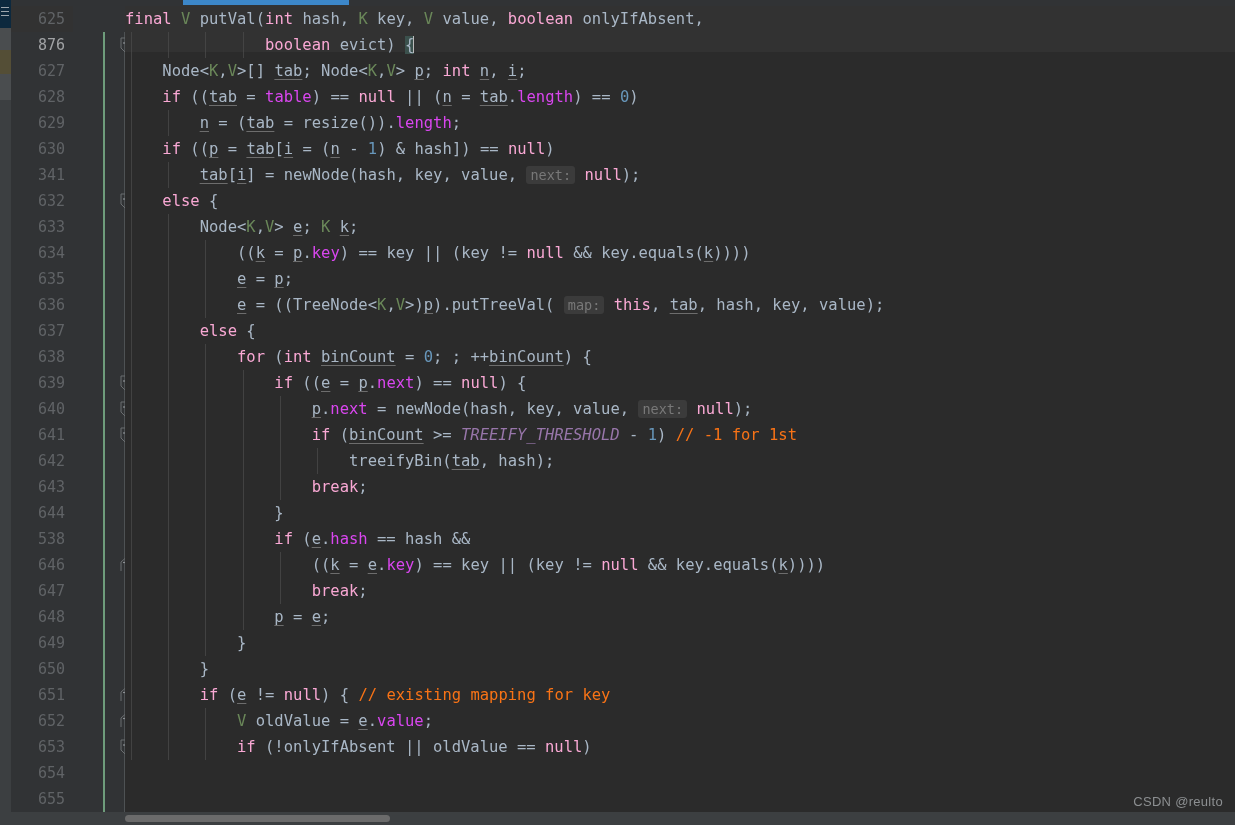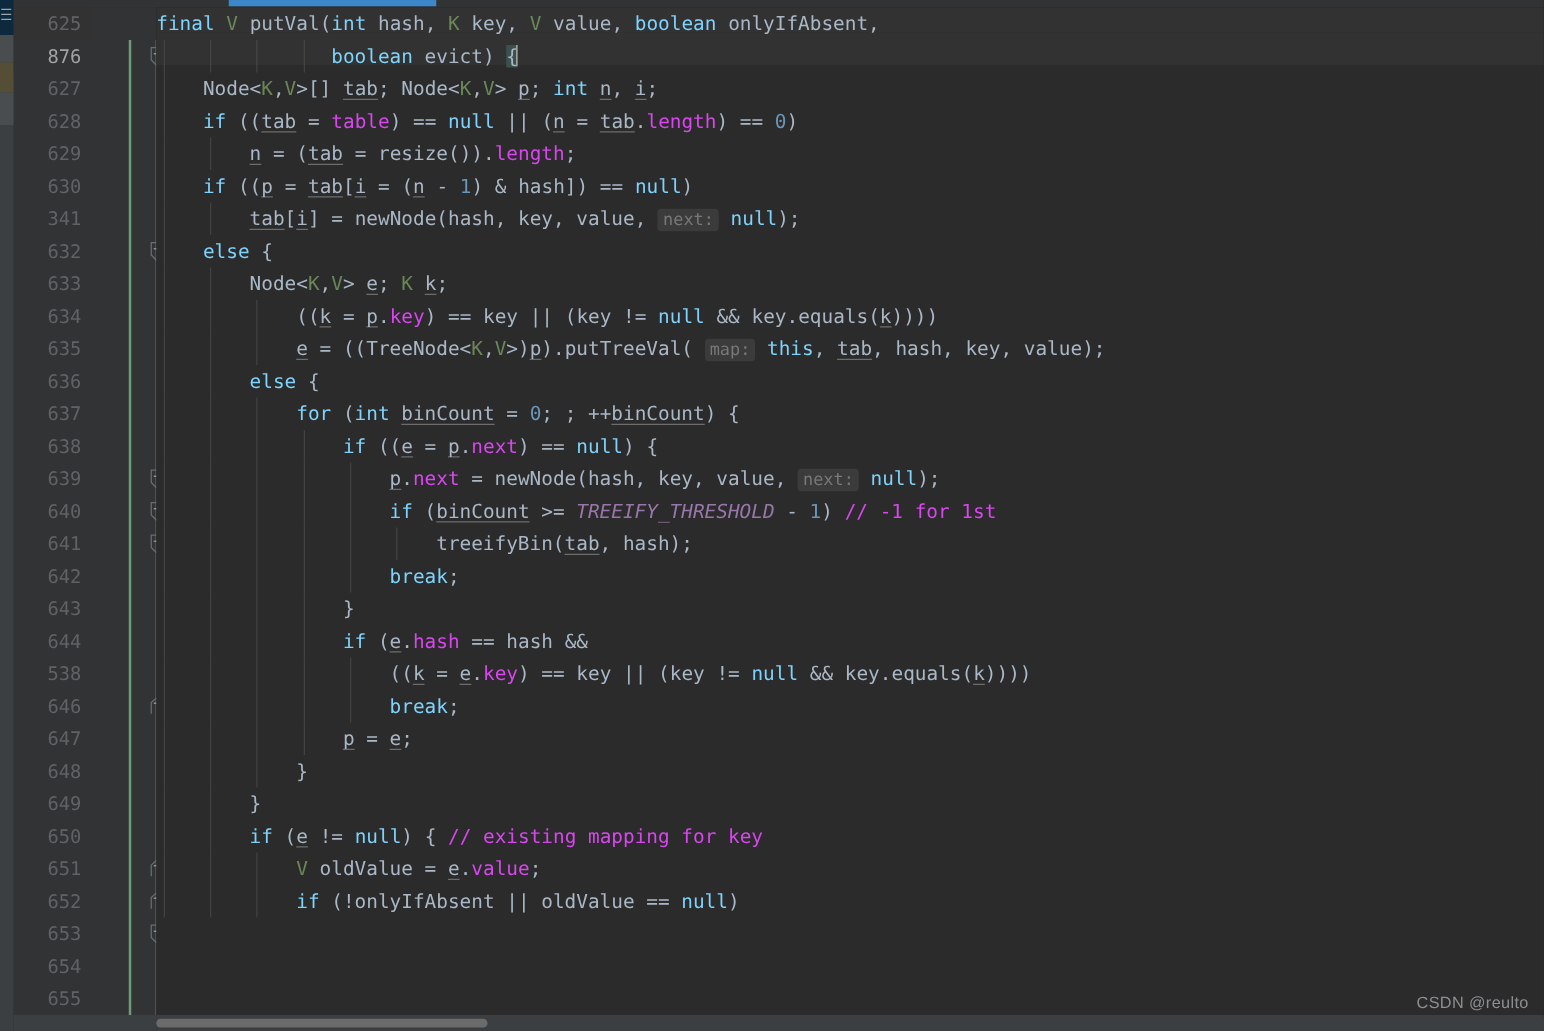--- a/index.html
+++ b/index.html
@@ -59,26 +59,26 @@
     font-size:15.5px;
     white-space:pre;
     color:#A9B7C6;
     position:relative;
   }
 
   
   .iguide{position:absolute;top:0;width:1px;background:#4B4B4B;opacity:.75;}
 
   
-  .kw   {color:#7dd3fc;}           
+  .kw   {color:#f9a8d4;}           
   .txt  {color:#A9B7C6;}
   .gen  {color:#6A8759;}           
   .fld  {color:#d946ef;}           
   .num  {color:#6897BB;}           
-  .cmt  {color:#d946ef;}           
+  .cmt  {color:#f97316;}           
   .cst  {color:#9876AA;font-style:italic;}   
   .loc  {color:#A9B7C6;text-decoration:underline;text-decoration-color:#6D6D6D;text-underline-offset:3px;}
   .hint {
     color:#787878;background:#3B3B3B;border-radius:3px;
     padding:1px 4px;font-size:13.5px;
   }
   .brace-hl{background:#3B514D;}
   .caret{
     display:inline-block;width:1px;height:17px;background:#BBBBBB;
     vertical-align:-3px;margin-left:-1px;
@@ -219,20 +219,21 @@
         <div class="line"><span class="kw">final</span> <span class="gen">V</span> <span class="txt">putVal</span><span class="txt">(</span><span class="kw">int</span> <span class="txt">hash</span><span class="txt">,</span> <span class="gen">K</span> <span class="txt">key</span><span class="txt">,</span> <span class="gen">V</span> <span class="txt">value</span><span class="txt">,</span> <span class="kw">boolean</span> <span class="txt">onlyIfAbsent</span><span class="txt">,</span></div>
         <div class="line"><span class="iguide" style="left:6px;height:26px;"></span><span class="iguide" style="left:43.2px;height:26px;"></span><span class="iguide" style="left:80.4px;height:26px;"></span><span class="iguide" style="left:117.60000000000001px;height:26px;"></span>               <span class="kw">boolean</span> <span class="txt">evict</span><span class="txt">)</span> <span class="brace-hl"><span class="txt">{</span></span><span class="caret"></span></div>
         <div class="line"><span class="iguide" style="left:6px;height:26px;"></span>    <span class="txt">Node</span><span class="txt">&lt;</span><span class="gen">K</span><span class="txt">,</span><span class="gen">V</span><span class="txt">&gt;[]</span> <span class="loc">tab</span><span class="txt">;</span> <span class="txt">Node</span><span class="txt">&lt;</span><span class="gen">K</span><span class="txt">,</span><span class="gen">V</span><span class="txt">&gt;</span> <span class="loc">p</span><span class="txt">;</span> <span class="kw">int</span> <span class="loc">n</span><span class="txt">,</span> <span class="loc">i</span><span class="txt">;</span></div>
         <div class="line"><span class="iguide" style="left:6px;height:26px;"></span>    <span class="kw">if</span> <span class="txt">((</span><span class="loc">tab</span> <span class="txt">=</span> <span class="fld">table</span><span class="txt">)</span> <span class="txt">==</span> <span class="kw">null</span> <span class="txt">||</span> <span class="txt">(</span><span class="loc">n</span> <span class="txt">=</span> <span class="loc">tab</span><span class="txt">.</span><span class="fld">length</span><span class="txt">)</span> <span class="txt">==</span> <span class="num">0</span><span class="txt">)</span></div>
         <div class="line"><span class="iguide" style="left:6px;height:26px;"></span><span class="iguide" style="left:43.2px;height:26px;"></span>        <span class="loc">n</span> <span class="txt">=</span> <span class="txt">(</span><span class="loc">tab</span> <span class="txt">=</span> <span class="txt">resize</span><span class="txt">()).</span><span class="fld">length</span><span class="txt">;</span></div>
         <div class="line"><span class="iguide" style="left:6px;height:26px;"></span>    <span class="kw">if</span> <span class="txt">((</span><span class="loc">p</span> <span class="txt">=</span> <span class="loc">tab</span><span class="txt">[</span><span class="loc">i</span> <span class="txt">=</span> <span class="txt">(</span><span class="loc">n</span> <span class="txt">-</span> <span class="num">1</span><span class="txt">)</span> <span class="txt">&amp;</span> <span class="txt">hash</span><span class="txt">])</span> <span class="txt">==</span> <span class="kw">null</span><span class="txt">)</span></div>
         <div class="line"><span class="iguide" style="left:6px;height:26px;"></span><span class="iguide" style="left:43.2px;height:26px;"></span>        <span class="loc">tab</span><span class="txt">[</span><span class="loc">i</span><span class="txt">]</span> <span class="txt">=</span> <span class="txt">newNode</span><span class="txt">(</span><span class="txt">hash</span><span class="txt">,</span> <span class="txt">key</span><span class="txt">,</span> <span class="txt">value</span><span class="txt">,</span> <span class="hint">next:</span> <span class="kw">null</span><span class="txt">);</span></div>
         <div class="line"><span class="iguide" style="left:6px;height:26px;"></span>    <span class="kw">else</span> <span class="txt">{</span></div>
         <div class="line"><span class="iguide" style="left:6px;height:26px;"></span><span class="iguide" style="left:43.2px;height:26px;"></span>        <span class="txt">Node</span><span class="txt">&lt;</span><span class="gen">K</span><span class="txt">,</span><span class="gen">V</span><span class="txt">&gt;</span> <span class="loc">e</span><span class="txt">;</span> <span class="gen">K</span> <span class="loc">k</span><span class="txt">;</span></div>
         <div class="line"><span class="iguide" style="left:6px;height:26px;"></span><span class="iguide" style="left:43.2px;height:26px;"></span><span class="iguide" style="left:80.4px;height:26px;"></span>            <span class="txt">((</span><span class="loc">k</span> <span class="txt">=</span> <span class="loc">p</span><span class="txt">.</span><span class="fld">key</span><span class="txt">)</span> <span class="txt">==</span> <span class="txt">key</span> <span class="txt">||</span> <span class="txt">(</span><span class="txt">key</span> <span class="txt">!=</span> <span class="kw">null</span> <span class="txt">&amp;&amp;</span> <span class="txt">key</span><span class="txt">.</span><span class="txt">equals</span><span class="txt">(</span><span class="loc">k</span><span class="txt">))))</span></div>
+        <div class="line"><span class="iguide" style="left:6px;height:26px;"></span><span class="iguide" style="left:43.2px;height:26px;"></span><span class="iguide" style="left:80.4px;height:26px;"></span>            <span class="loc">e</span> <span class="txt">=</span> <span class="loc">p</span><span class="txt">;</span></div>
         <div class="line"><span class="iguide" style="left:6px;height:26px;"></span><span class="iguide" style="left:43.2px;height:26px;"></span><span class="iguide" style="left:80.4px;height:26px;"></span>            <span class="loc">e</span> <span class="txt">=</span> <span class="txt">((</span><span class="txt">TreeNode</span><span class="txt">&lt;</span><span class="gen">K</span><span class="txt">,</span><span class="gen">V</span><span class="txt">&gt;)</span><span class="loc">p</span><span class="txt">).</span><span class="txt">putTreeVal</span><span class="txt">(</span> <span class="hint">map:</span> <span class="kw">this</span><span class="txt">,</span> <span class="loc">tab</span><span class="txt">,</span> <span class="txt">hash</span><span class="txt">,</span> <span class="txt">key</span><span class="txt">,</span> <span class="txt">value</span><span class="txt">);</span></div>
         <div class="line"><span class="iguide" style="left:6px;height:26px;"></span><span class="iguide" style="left:43.2px;height:26px;"></span>        <span class="kw">else</span> <span class="txt">{</span></div>
         <div class="line"><span class="iguide" style="left:6px;height:26px;"></span><span class="iguide" style="left:43.2px;height:26px;"></span><span class="iguide" style="left:80.4px;height:26px;"></span>            <span class="kw">for</span> <span class="txt">(</span><span class="kw">int</span> <span class="loc">binCount</span> <span class="txt">=</span> <span class="num">0</span><span class="txt">;</span> <span class="txt">;</span> <span class="txt">++</span><span class="loc">binCount</span><span class="txt">)</span> <span class="txt">{</span></div>
         <div class="line"><span class="iguide" style="left:6px;height:26px;"></span><span class="iguide" style="left:43.2px;height:26px;"></span><span class="iguide" style="left:80.4px;height:26px;"></span><span class="iguide" style="left:117.60000000000001px;height:26px;"></span>                <span class="kw">if</span> <span class="txt">((</span><span class="loc">e</span> <span class="txt">=</span> <span class="loc">p</span><span class="txt">.</span><span class="fld">next</span><span class="txt">)</span> <span class="txt">==</span> <span class="kw">null</span><span class="txt">)</span> <span class="txt">{</span></div>
         <div class="line"><span class="iguide" style="left:6px;height:26px;"></span><span class="iguide" style="left:43.2px;height:26px;"></span><span class="iguide" style="left:80.4px;height:26px;"></span><span class="iguide" style="left:117.60000000000001px;height:26px;"></span><span class="iguide" style="left:154.8px;height:26px;"></span>                    <span class="loc">p</span><span class="txt">.</span><span class="fld">next</span> <span class="txt">=</span> <span class="txt">newNode</span><span class="txt">(</span><span class="txt">hash</span><span class="txt">,</span> <span class="txt">key</span><span class="txt">,</span> <span class="txt">value</span><span class="txt">,</span> <span class="hint">next:</span> <span class="kw">null</span><span class="txt">);</span></div>
         <div class="line"><span class="iguide" style="left:6px;height:26px;"></span><span class="iguide" style="left:43.2px;height:26px;"></span><span class="iguide" style="left:80.4px;height:26px;"></span><span class="iguide" style="left:117.60000000000001px;height:26px;"></span><span class="iguide" style="left:154.8px;height:26px;"></span>                    <span class="kw">if</span> <span class="txt">(</span><span class="loc">binCount</span> <span class="txt">&gt;=</span> <span class="cst">TREEIFY_THRESHOLD</span> <span class="txt">-</span> <span class="num">1</span><span class="txt">)</span> <span class="cmt">// -1 for 1st</span></div>
         <div class="line"><span class="iguide" style="left:6px;height:26px;"></span><span class="iguide" style="left:43.2px;height:26px;"></span><span class="iguide" style="left:80.4px;height:26px;"></span><span class="iguide" style="left:117.60000000000001px;height:26px;"></span><span class="iguide" style="left:154.8px;height:26px;"></span><span class="iguide" style="left:192px;height:26px;"></span>                        <span class="txt">treeifyBin</span><span class="txt">(</span><span class="loc">tab</span><span class="txt">,</span> <span class="txt">hash</span><span class="txt">);</span></div>
         <div class="line"><span class="iguide" style="left:6px;height:26px;"></span><span class="iguide" style="left:43.2px;height:26px;"></span><span class="iguide" style="left:80.4px;height:26px;"></span><span class="iguide" style="left:117.60000000000001px;height:26px;"></span><span class="iguide" style="left:154.8px;height:26px;"></span>                    <span class="kw">break</span><span class="txt">;</span></div>
         <div class="line"><span class="iguide" style="left:6px;height:26px;"></span><span class="iguide" style="left:43.2px;height:26px;"></span><span class="iguide" style="left:80.4px;height:26px;"></span><span class="iguide" style="left:117.60000000000001px;height:26px;"></span>                <span class="txt">}</span></div>
         <div class="line"><span class="iguide" style="left:6px;height:26px;"></span><span class="iguide" style="left:43.2px;height:26px;"></span><span class="iguide" style="left:80.4px;height:26px;"></span><span class="iguide" style="left:117.60000000000001px;height:26px;"></span>                <span class="kw">if</span> <span class="txt">(</span><span class="loc">e</span><span class="txt">.</span><span class="fld">hash</span> <span class="txt">==</span> <span class="txt">hash</span> <span class="txt">&amp;&amp;</span></div>

